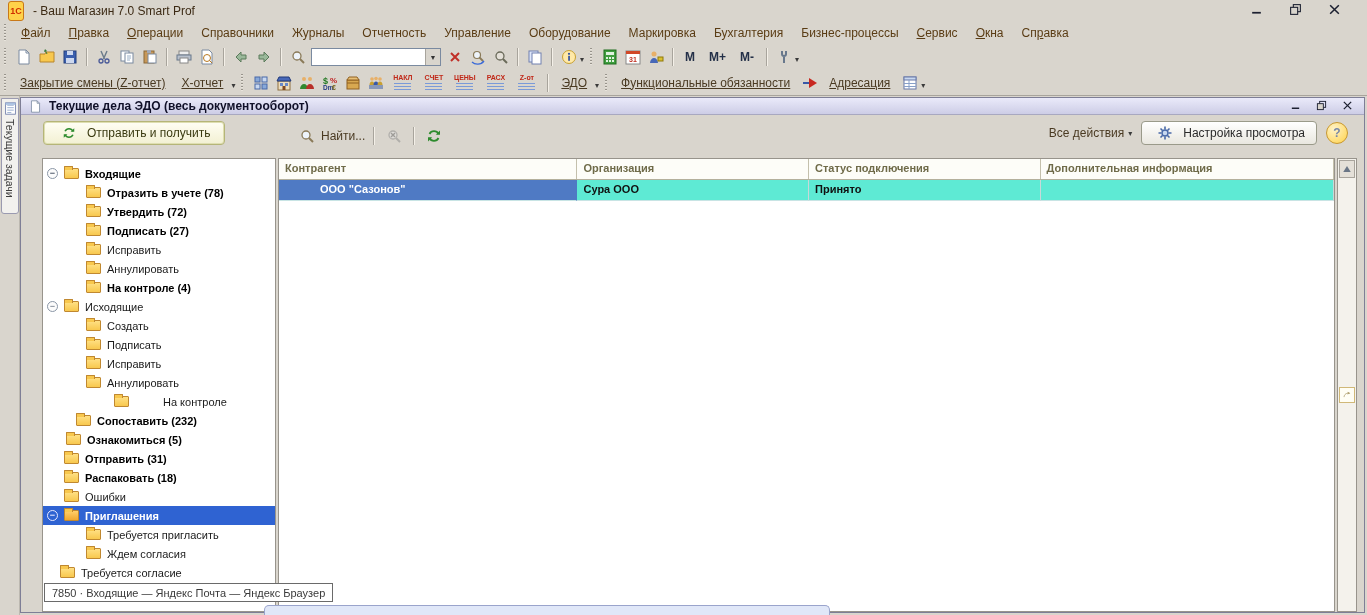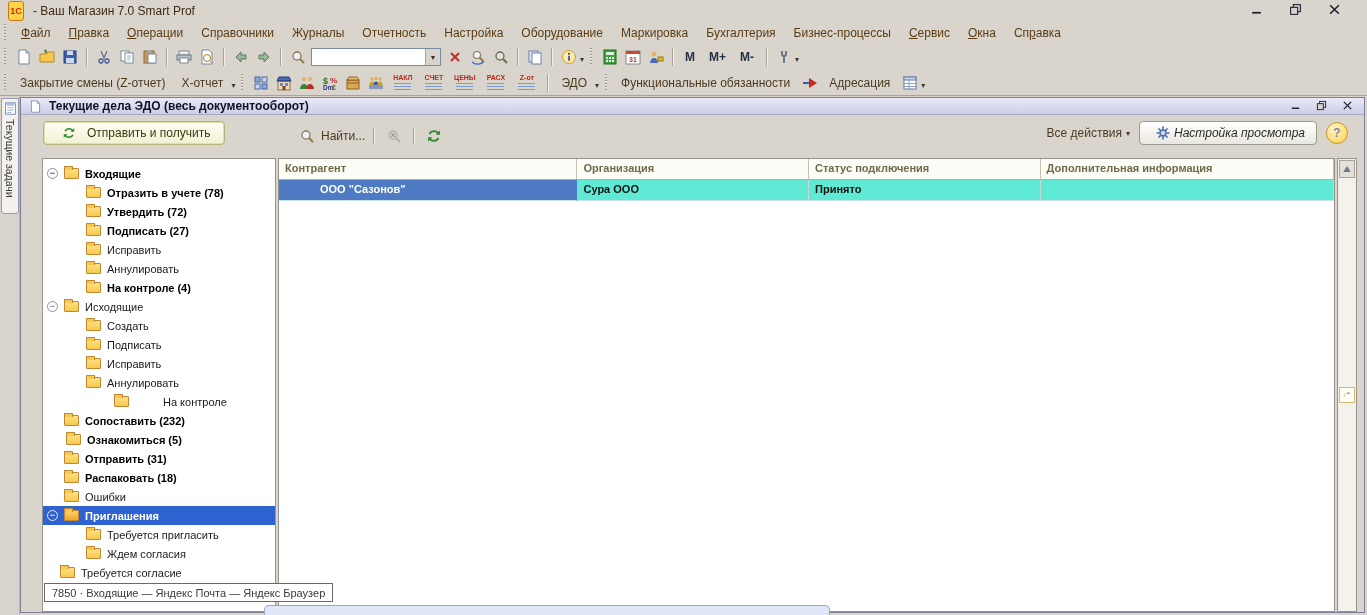--- a/index.html
+++ b/index.html
@@ -25,21 +25,21 @@
   .tb2{top:70px;height:26px;border-bottom:1px solid #a8a49c;}
   .grip{width:4px;height:18px;margin:0 4px 0 2px;flex:none;
     background:repeating-linear-gradient(to bottom,#98948c 0 1px,#e8e4dc 1px 2px,transparent 2px 3px);
     background-size:2px 100%;background-repeat:repeat-y;}
   .sep{width:1px;height:18px;background:#a8a49c;margin:0 5px;box-shadow:1px 0 0 #f4f0e8;flex:none;}
   .i16{width:23px;height:21px;display:flex;align-items:center;justify-content:center;flex:none;border-radius:2px;}
   .i16 svg{width:16px;height:16px;}
   .i16.disabled{filter:grayscale(1);opacity:.5;}
   .caret{font-size:8px;color:#3a3a3a;margin:6px 4px 0 0;flex:none;line-height:8px;}
   .tbtn{font-weight:bold;font-size:12px;color:#243048;padding:2px 7px;flex:none;}
-  .tb-btn{font-size:12px;color:#4a3a22;padding:3px 8px;white-space:nowrap;flex:none;}
+  .tb-btn{font-size:12px;color:#4a3a22;padding:3px 8px;white-space:nowrap;flex:none;text-decoration:underline;}
   .searchbox{width:130px;height:18px;background:#fff;border:1px solid #7a8aa0;display:flex;align-items:center;margin:0 2px;flex:none;}
   .searchbox input{flex:1;min-width:20px;border:0;outline:0;font-size:11px;padding:0 3px;background:transparent;font-family:inherit;}
   .searchbox .dd{width:15px;height:100%;background:#d9d5cd;border-left:1px solid #a8a49c;
     display:flex;align-items:center;justify-content:center;font-size:7px;color:#333;flex:none;}
   .doc-btn{width:31px;display:flex;flex-direction:column;align-items:center;padding:1px 2px;flex:none;}
   .doc-cap{font-size:7px;font-weight:bold;color:#c02818;line-height:8px;white-space:nowrap;}
   .doc-lines{width:17px;height:8px;margin-top:1px;
     background:repeating-linear-gradient(to bottom,#7a9ad8 0 1px,transparent 1px 3px);}
 
   
@@ -62,21 +62,21 @@
 
   .cmdbar{position:absolute;left:0;top:18px;right:0;height:41px;}
   .btn-sendrecv{position:absolute;left:22px;top:5px;height:24px;border:1px solid #b5b578;border-radius:4px;
     background:linear-gradient(#fffef4,#f2f0d2);box-shadow:inset 0 0 0 1px #dedeb0;
     display:flex;align-items:center;gap:7px;padding:0 13px;font-size:12px;color:#3a3a10;white-space:nowrap;}
   .btn-sendrecv svg{width:14px;height:14px;}
   .findbar{position:absolute;left:274px;top:9px;display:flex;align-items:center;gap:3px;font-size:12px;color:#4a3a22;}
   .rightbar{position:absolute;right:16px;top:5px;display:flex;align-items:center;gap:9px;}
   .allactions{font-size:12px;color:#4a3a22;display:flex;align-items:center;gap:4px;}
   .btn-viewcfg{height:24px;border:1px solid #9a9a8a;border-radius:4px;background:linear-gradient(#ffffff,#e9e7df);
-    display:flex;align-items:center;padding:0 11px;font-size:12px;color:#2a2a2a;white-space:nowrap;font-style:italic;}
+    display:flex;align-items:center;gap:7px;padding:0 11px;font-size:12px;color:#2a2a2a;white-space:nowrap;}
   .btn-help{width:22px;height:22px;border-radius:50%;border:1px solid #c89830;
     background:radial-gradient(circle at 35% 30%,#fff3c8,#ffd24a);color:#7888a8;font-weight:bold;font-size:12px;
     display:flex;align-items:center;justify-content:center;}
 
   
   .tree{position:absolute;left:21px;top:60px;width:234px;height:454px;background:#fff;border:1px solid #98948c;
     overflow:hidden;padding-top:5px;}
   .tree-row{height:19px;display:flex;align-items:center;font-size:11px;color:#1a1a1a;white-space:nowrap;position:relative;}
   .tree-row.bold{font-weight:bold;color:#000;}
   .tree-row.sel{background:#2f63d2;color:#fff;}
@@ -133,21 +133,21 @@
 </div>
 
 <div class="menubar" id="menu-bar">
   <span class="grip"></span>
 <span class="menu-item"><u>Ф</u>айл</span>
     <span class="menu-item"><u>П</u>равка</span>
     <span class="menu-item"><u>О</u>перации</span>
     <span class="menu-item">Справочники</span>
     <span class="menu-item">Журналы</span>
     <span class="menu-item">Отчетность</span>
-    <span class="menu-item">Настройка</span>
+    <span class="menu-item">Управление</span>
     <span class="menu-item">Оборудование</span>
     <span class="menu-item">Маркировка</span>
     <span class="menu-item">Бухгалтерия</span>
     <span class="menu-item">Бизнес-процессы</span>
     <span class="menu-item"><u>С</u>ервис</span>
     <span class="menu-item"><u>О</u>кна</span>
     <span class="menu-item">Сп<u>р</u>авка</span>
   </div>
 
 <div class="tbrow tb1" id="toolbar-standard">
@@ -562,21 +562,21 @@
       <div class="tree-row" style="padding-left: 26px;">
         <span class="exp-slot"></span>
         <span class="folder"></span>
         <span>Аннулировать</span>
       </div>
       <div class="tree-row" style="padding-left: 26px; gap: 28px;">
         <span class="exp-slot"></span>
         <span class="folder"></span>
         <span>На контроле</span>
       </div>
-      <div class="tree-row bold" style="padding-left: 4px;">
+      <div class="tree-row bold" style="padding-left: 16px;">
         <span class="exp-slot"></span>
         <span class="folder"></span>
         <span>Сопоставить (232)</span>
       </div>
       <div class="tree-row bold" style="padding-left: 6px;">
         <span class="exp-slot"></span>
         <span class="folder"></span>
         <span>Ознакомиться (5)</span>
       </div>
       <div class="tree-row bold" style="padding-left: 4px;">

